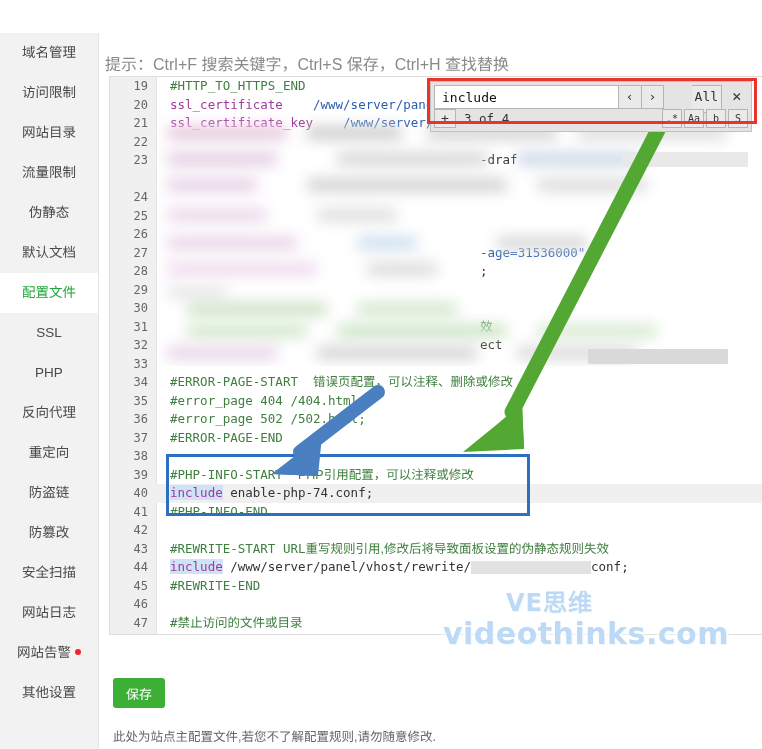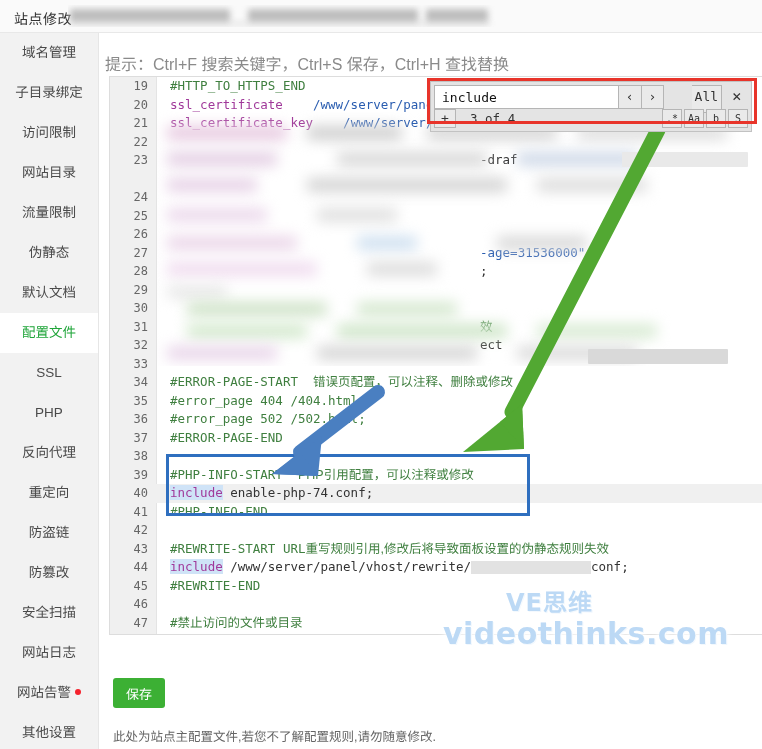--- a/index.html
+++ b/index.html
@@ -225,21 +225,21 @@
   }
   .find-plus {
     width: 22px; height: 19px;
     border: 1px solid #b5b5b5;
     background: #eaeaea;
     font-size: 13px; line-height: 17px;
     text-align: center; cursor: pointer;
     color: #333;
   }
   .find-count {
-    margin-left: 14px;
+    margin-left: 8px;
     font-size: 12.5px;
     color: #333;
     flex: 1;
     font-family: "DejaVu Sans Mono","Liberation Mono",monospace;
   }
   .find-toggle {
     width: 20px; height: 19px;
     border: 1px solid #b5b5b5;
     background: #eaeaea;
     font-size: 10px;
@@ -307,34 +307,24 @@
     font-size: 12.5px;
     color: #666;
     white-space: nowrap;
   }
 </style>
 </head>
 <body>
 
 <div id="app">
 
-  <div class="header">
-    <div class="header-title">站点修改</div>
-    <div class="header-blur">
-      <span class="blur-chunk" style="left:2px;top:4px;width:160px;height:13px;"></span>
-      <span class="blur-chunk" style="left:180px;top:4px;width:170px;height:13px;"></span>
-      <span class="blur-chunk" style="left:358px;top:4px;width:62px;height:13px;"></span>
-      <span class="blur-chunk" style="left:2px;top:17px;width:420px;height:3px;opacity:.45;"></span>
-    </div>
-  </div>
 
   <div class="sidebar">
     <div id="sidebar-list">
         <div class="side-item"><span>域名管理</span></div>
-        <div class="side-item"><span>子目录绑定</span></div>
         <div class="side-item"><span>访问限制</span></div>
         <div class="side-item"><span>网站目录</span></div>
         <div class="side-item"><span>流量限制</span></div>
         <div class="side-item"><span>伪静态</span></div>
         <div class="side-item"><span>默认文档</span></div>
         <div class="side-item active"><span>配置文件</span></div>
         <div class="side-item"><span>SSL</span></div>
         <div class="side-item"><span>PHP</span></div>
         <div class="side-item"><span>反向代理</span></div>
         <div class="side-item"><span>重定向</span></div>

